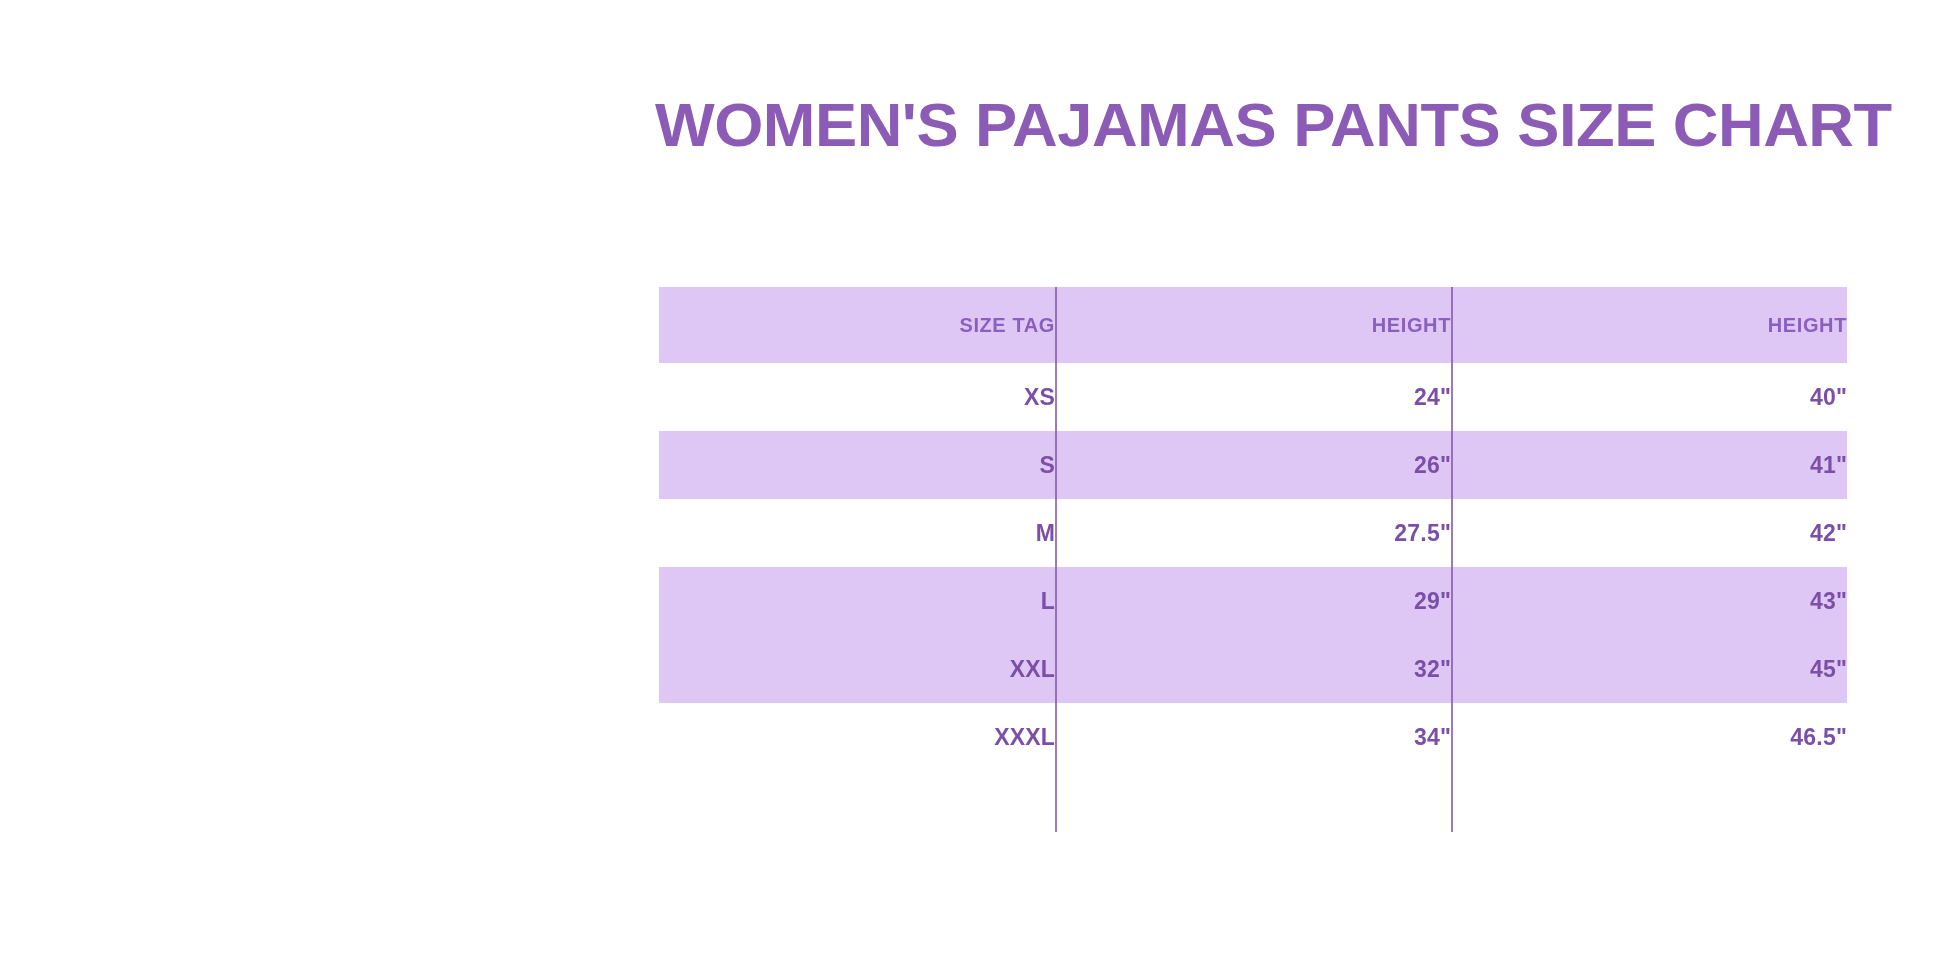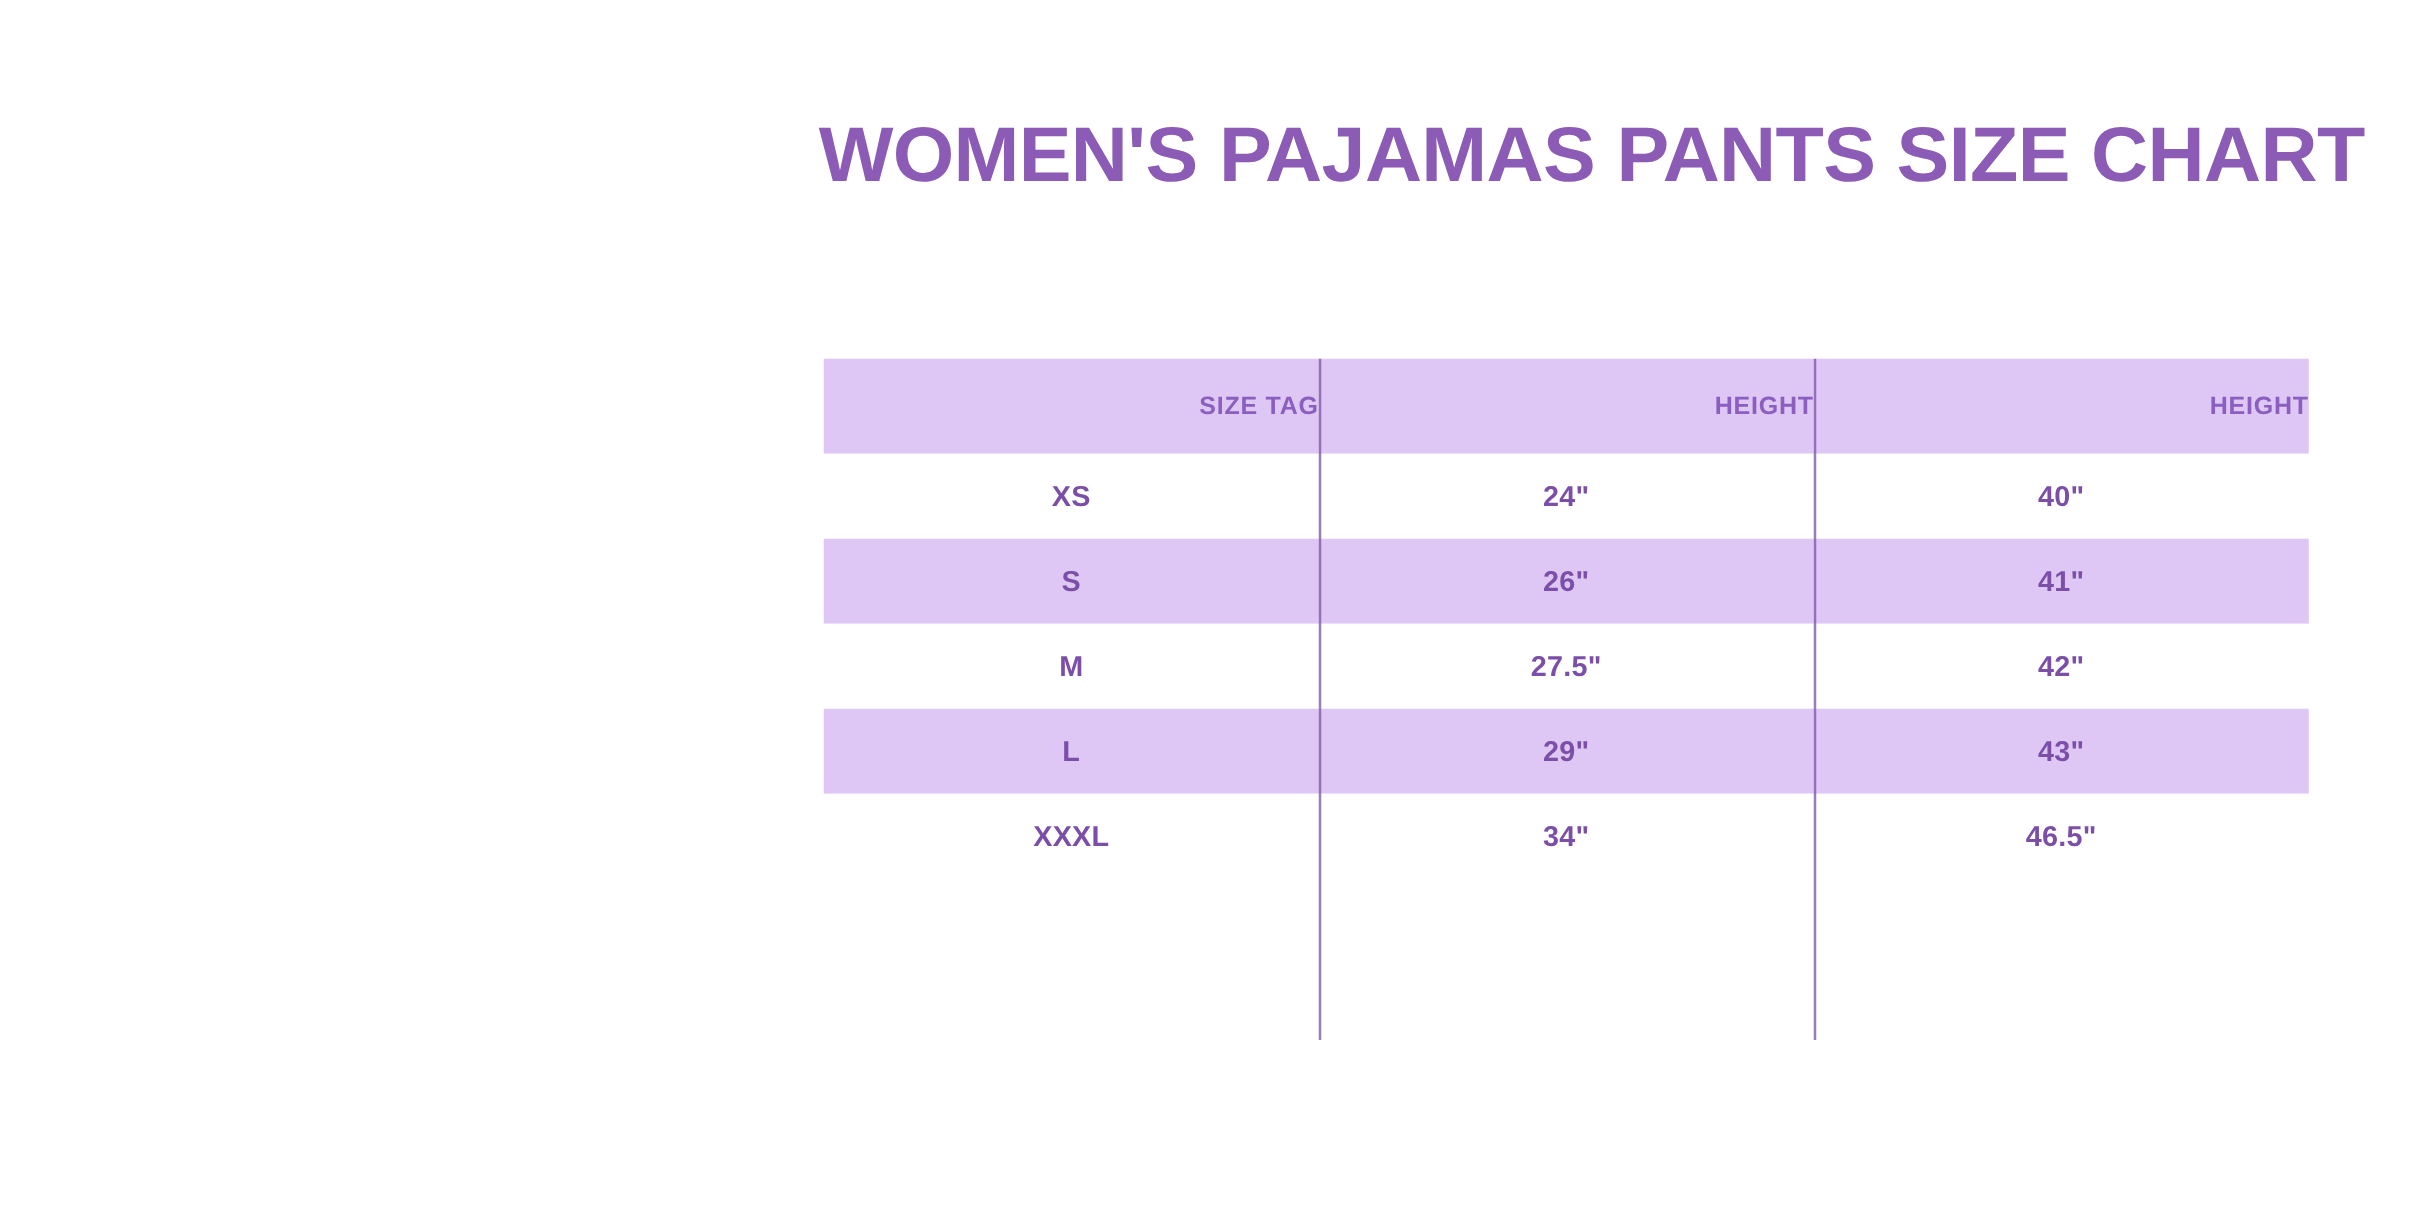--- a/index.html
+++ b/index.html
@@ -72,21 +72,21 @@
     height: 68px;
   }
   tbody tr.row-shaded { background: #DEC6F5; }
   tbody tr.row-plain  { background: #ffffff; }
   tbody td {
     height: 68px;
     color: #7B4FA8;
     font-family: "Liberation Sans", sans-serif;
     font-weight: bold;
     font-size: 23px;
-    text-align: center;
+    text-align: right;
     vertical-align: middle;
     padding: 0;
     border: none;
     letter-spacing: 0.2px;
   }
 
   
   .col-divider {
     position: absolute;
     top: 0;
@@ -134,20 +134,25 @@
       <tr class="row-plain">
         <td>M</td>
         <td>27.5"</td>
         <td>42"</td>
       </tr>
       <tr class="row-shaded">
         <td>L</td>
         <td>29"</td>
         <td>43"</td>
       </tr>
+      <tr class="row-shaded">
+        <td>XXL</td>
+        <td>32"</td>
+        <td>45"</td>
+      </tr>
       <tr class="row-plain">
         <td>XXXL</td>
         <td>34"</td>
         <td>46.5"</td>
       </tr>
     </tbody>
   </table>
 </div>
 
 </body></html>

